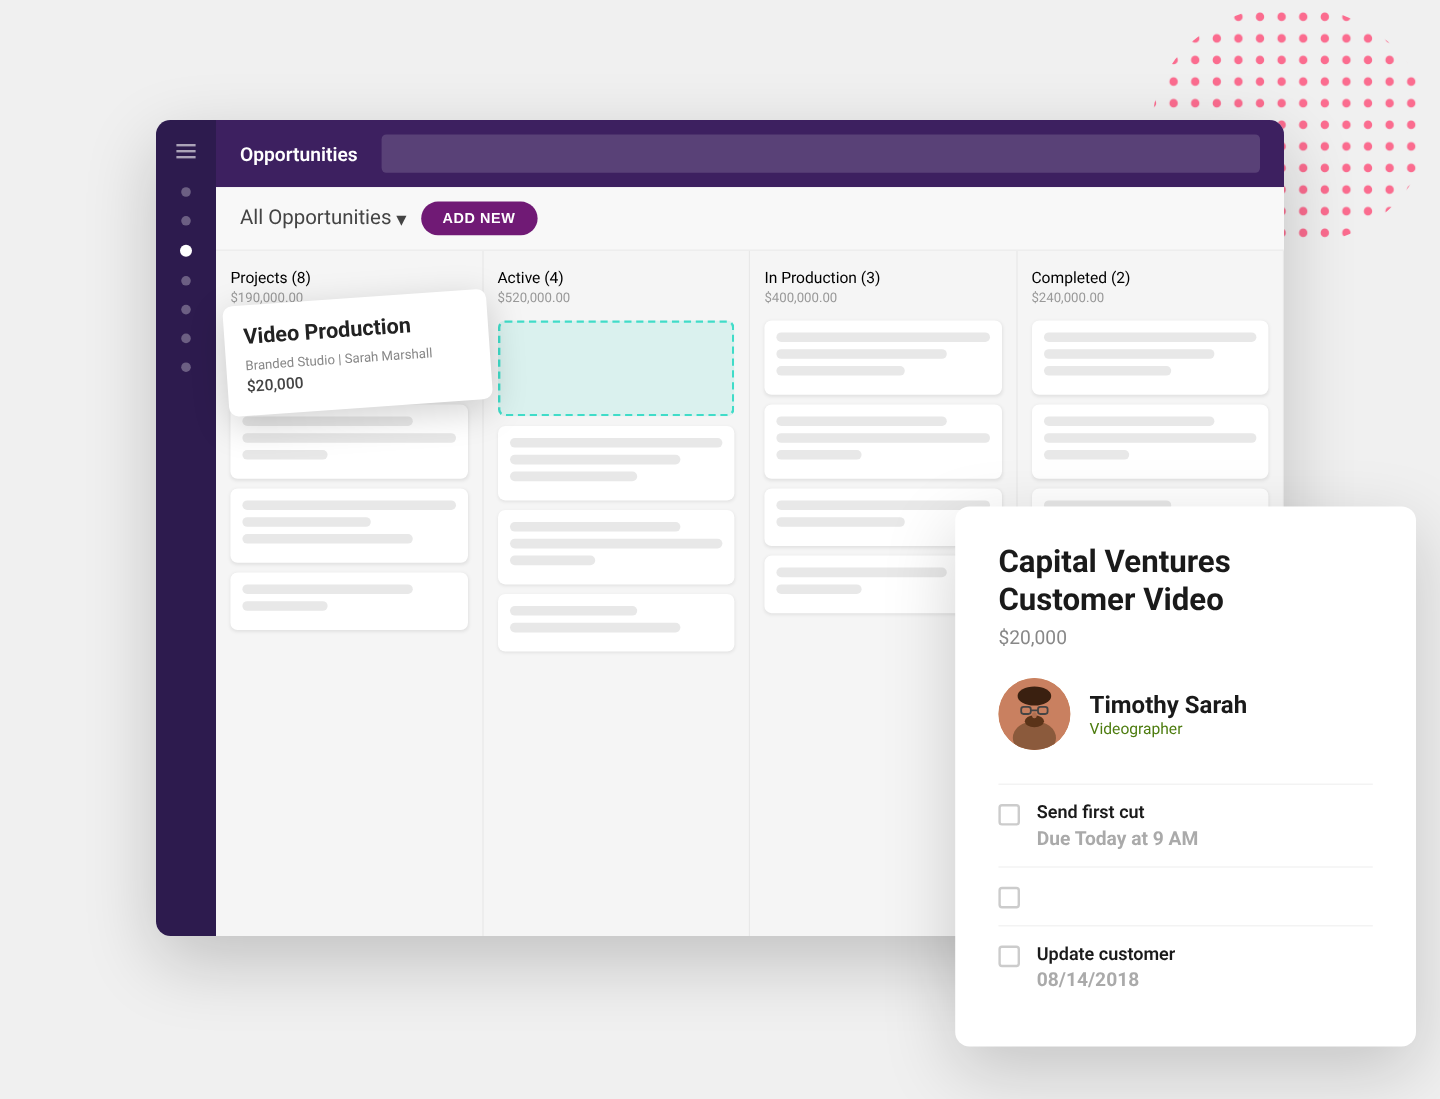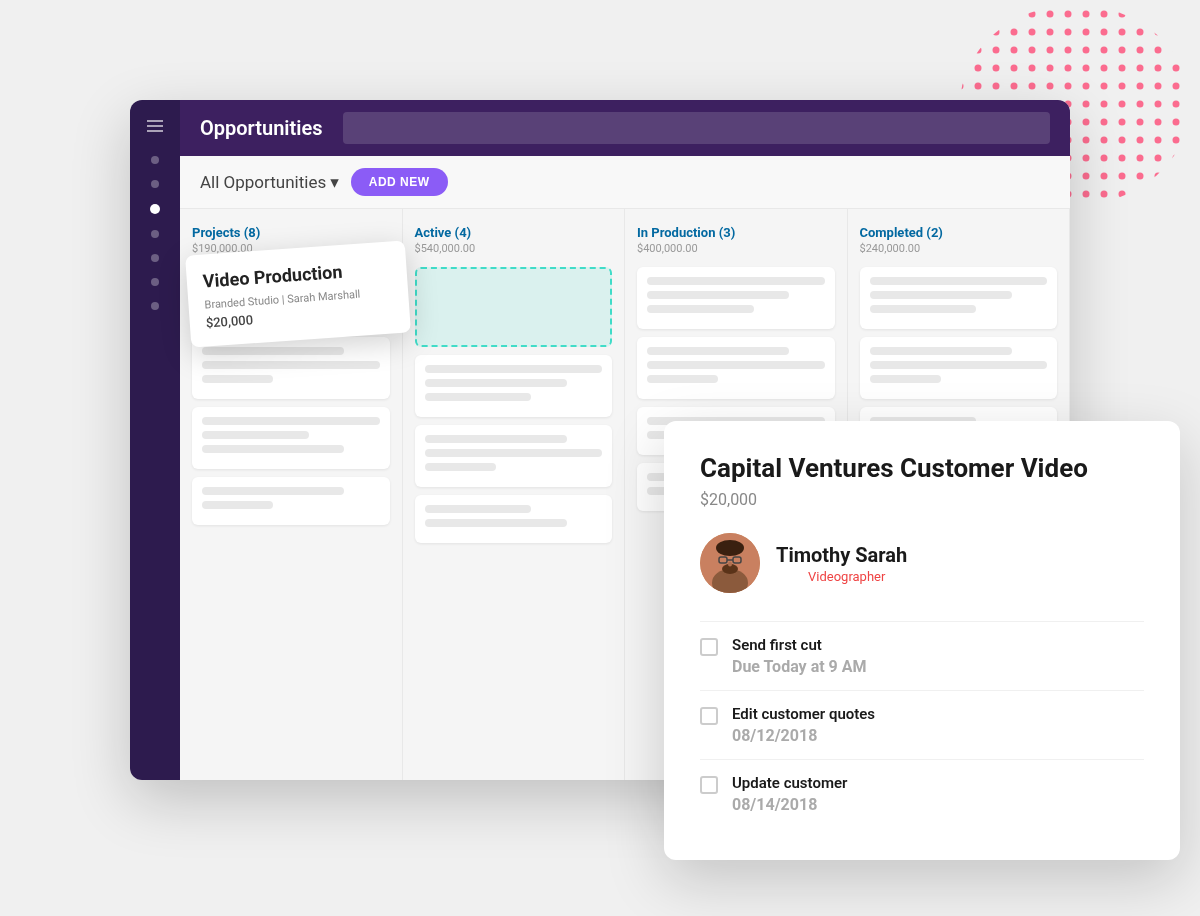--- a/index.html
+++ b/index.html
@@ -79,21 +79,21 @@
       background: #3d2060;
       padding: 0 20px;
       height: 56px;
       display: flex;
       align-items: center;
       gap: 20px;
     }
 
     .header-title {
       color: #fff;
-      font-size: 20px;
+      font-size: 16px;
       font-weight: 600;
       white-space: nowrap;
     }
 
     .header-search {
       flex: 1;
       background: rgba(255,255,255,0.15);
       border-radius: 4px;
       height: 32px;
     }
@@ -111,21 +111,21 @@
     .filter-dropdown {
       font-size: 17px;
       color: #444;
       display: flex;
       align-items: center;
       gap: 4px;
       cursor: pointer;
     }
 
     .add-new-btn {
-      background: #8b5cf6;
+      background: #701a75;
       color: #fff;
       border: none;
       border-radius: 20px;
       padding: 7px 18px;
       font-size: 12px;
       font-weight: 700;
       cursor: pointer;
       letter-spacing: 0.5px;
     }
 
@@ -144,22 +144,22 @@
       padding: 16px 12px;
       border-right: 1px solid #e8e8e8;
     }
 
     .column-header {
       margin-bottom: 12px;
     }
 
     .column-title {
       font-size: 13px;
-      font-weight: 700;
-      color: #0369a1;
+      font-weight: 400;
+      color: #000000;
     }
 
     .column-amount {
       font-size: 11px;
       color: #999;
       margin-top: 2px;
     }
 
     
     .card {
@@ -221,23 +221,23 @@
 
     .flying-card-amount {
       font-size: 13px;
       color: #444;
       font-weight: 500;
     }
 
     
     .detail-panel {
       position: absolute;
-      bottom: 56px;
+      bottom: 44px;
       right: 20px;
-      width: 516px;
+      width: 384px;
       background: #fff;
       border-radius: 12px;
       box-shadow: 0 20px 60px rgba(0,0,0,0.18);
       padding: 32px 36px;
       z-index: 20;
     }
 
     .detail-title {
       font-size: 26px;
       font-weight: 700;
@@ -272,23 +272,22 @@
     }
 
     .assignee-name {
       font-size: 20px;
       font-weight: 700;
       color: #1a1a1a;
     }
 
     .assignee-role {
       font-size: 13px;
-      color: #ef4444;
+      color: #4d7c0f;
       margin-top: 2px;
-      margin-left: 32px;
     }
 
     
     .task-item {
       display: flex;
       align-items: flex-start;
       gap: 14px;
       padding: 14px 0;
       border-top: 1px solid #f0f0f0;
     }
@@ -393,21 +392,21 @@
         </div>
         <div class="card">
           <div class="card-line medium"></div>
           <div class="card-line xshort"></div>
         </div>
       </div>
 
       <div class="kanban-column">
         <div class="column-header">
           <div class="column-title">Active (4)</div>
-          <div class="column-amount">$540,000.00</div>
+          <div class="column-amount">$520,000.00</div>
         </div>
         <div class="drag-placeholder"></div>
         <div class="card">
           <div class="card-line long"></div>
           <div class="card-line medium"></div>
           <div class="card-line short"></div>
         </div>
         <div class="card">
           <div class="card-line medium"></div>
           <div class="card-line long"></div>
@@ -512,24 +511,20 @@
   <div class="task-item">
     <div class="task-checkbox"></div>
     <div>
       <div class="task-text">Send first cut</div>
       <div class="task-due">Due Today at 9 AM</div>
     </div>
   </div>
 
   <div class="task-item">
     <div class="task-checkbox"></div>
-    <div>
-      <div class="task-text">Edit customer quotes</div>
-      <div class="task-due">08/12/2018</div>
-    </div>
   </div>
 
   <div class="task-item">
     <div class="task-checkbox"></div>
     <div>
       <div class="task-text">Update customer</div>
       <div class="task-due">08/14/2018</div>
     </div>
   </div>
 </div>

